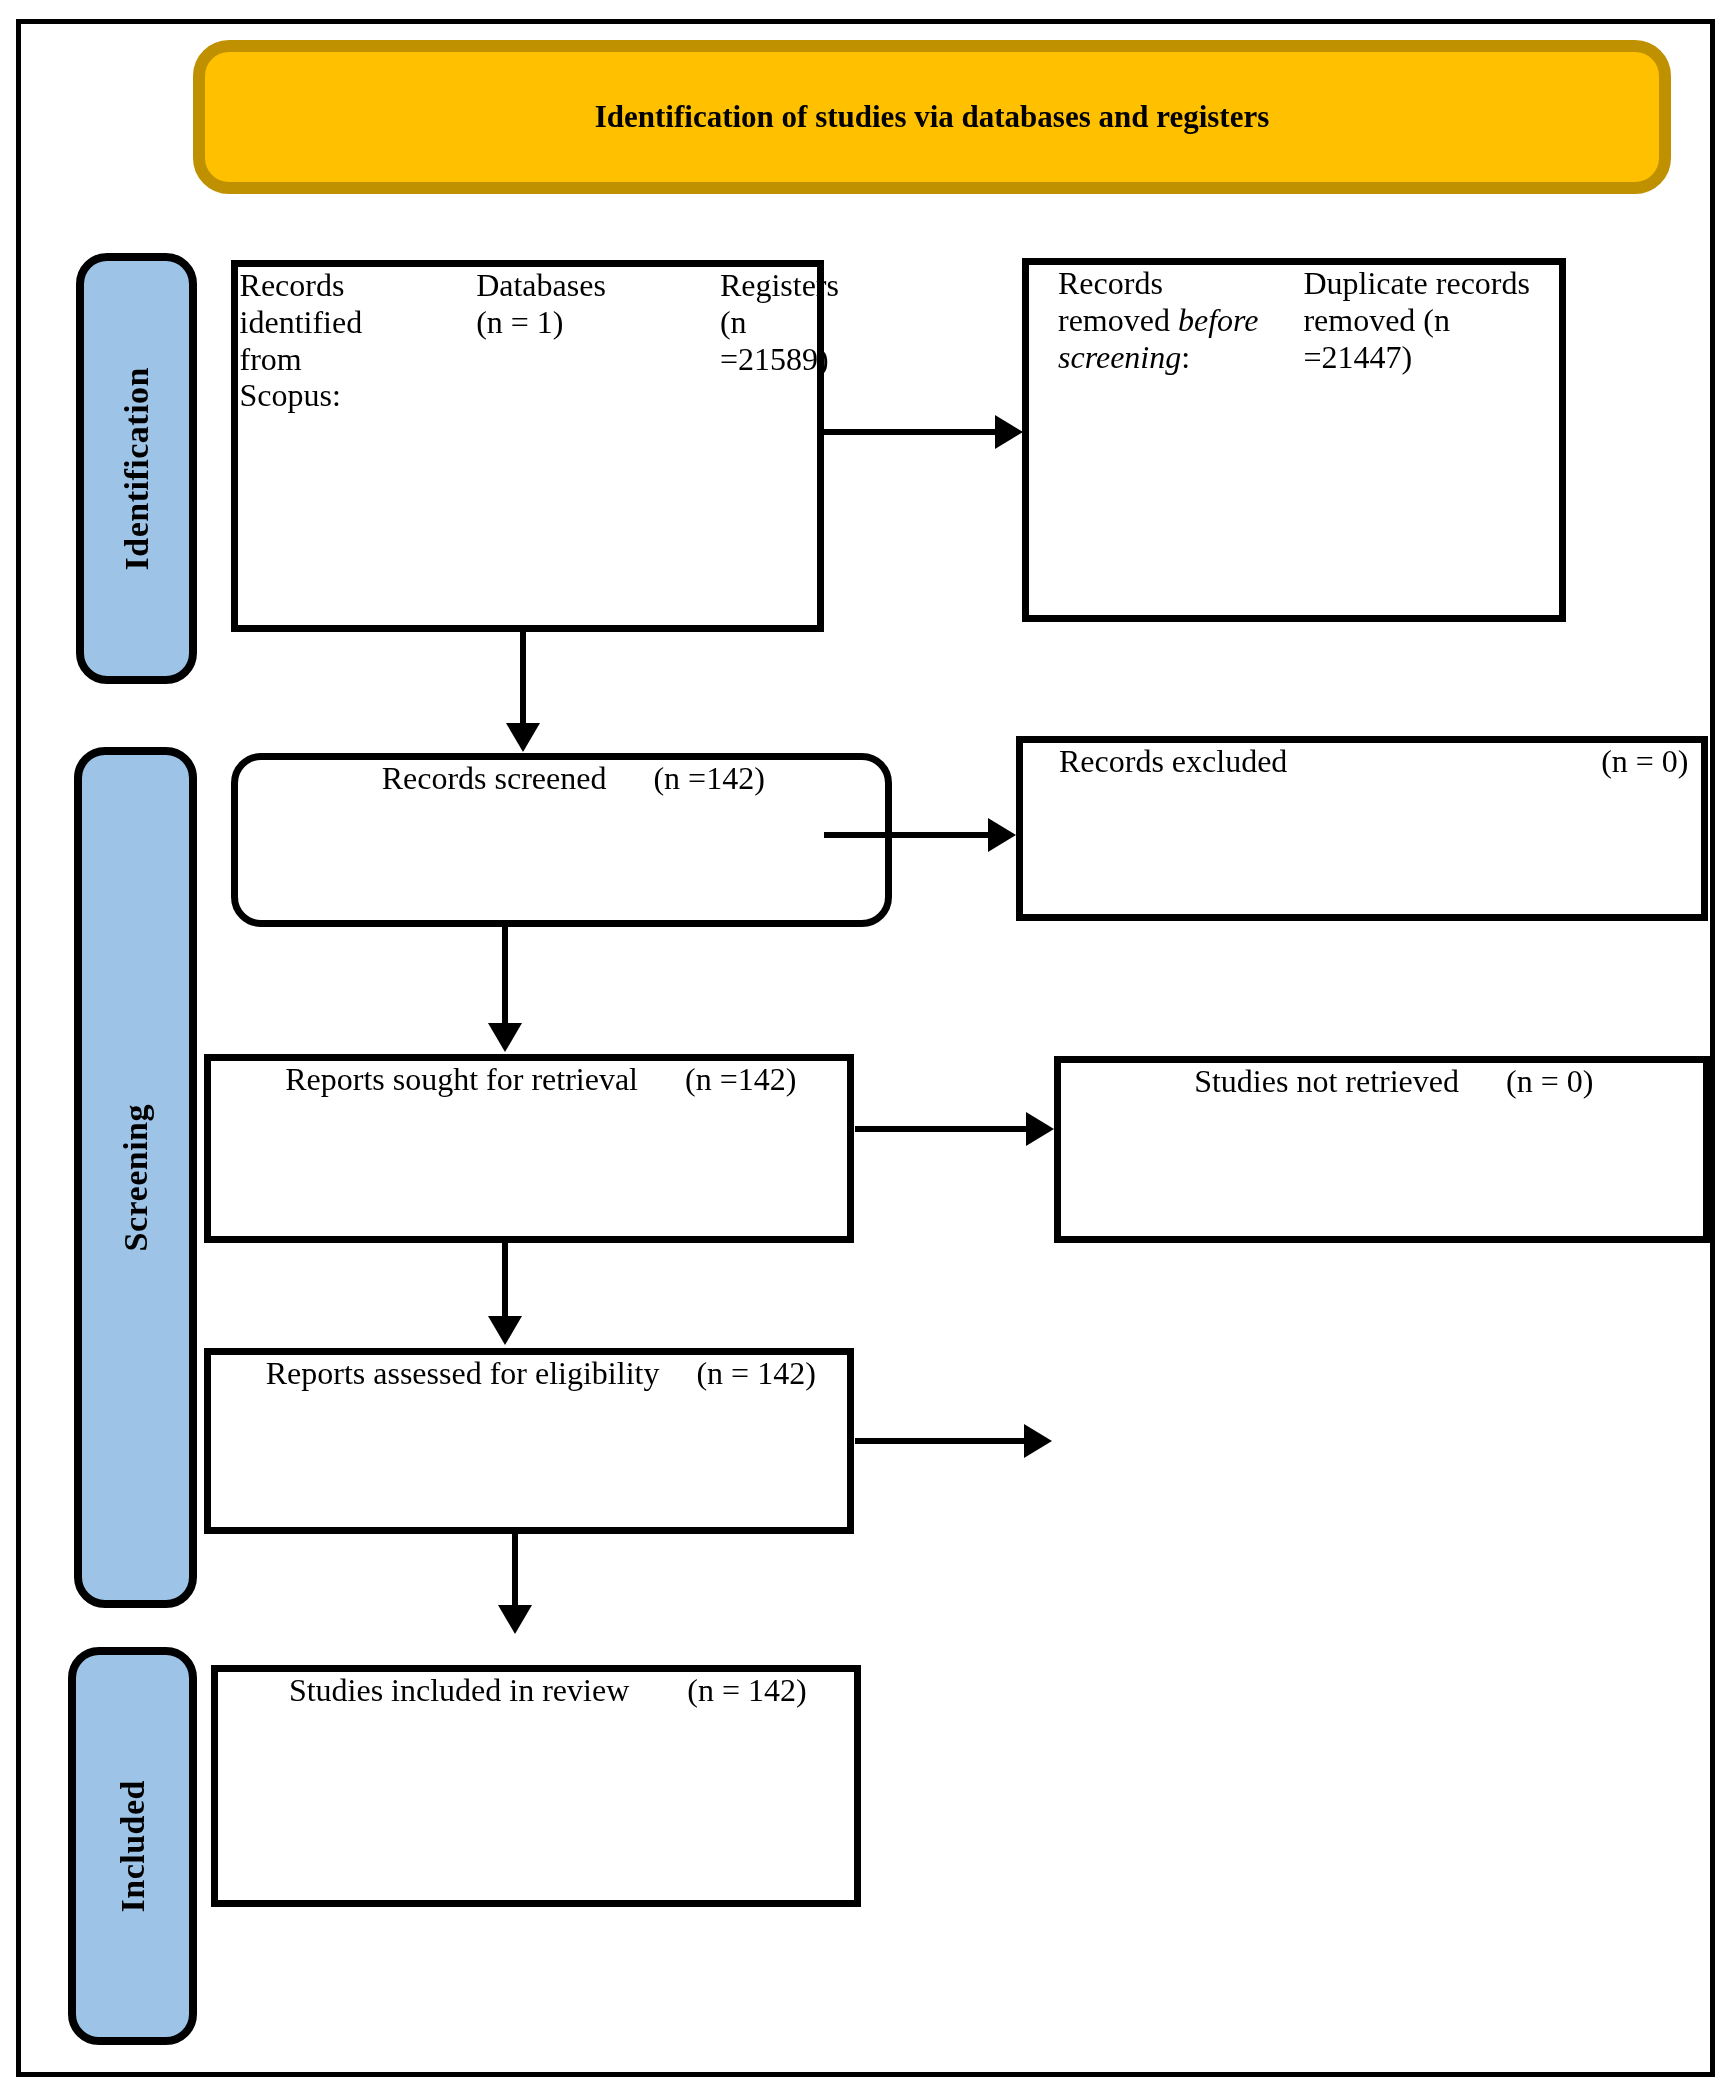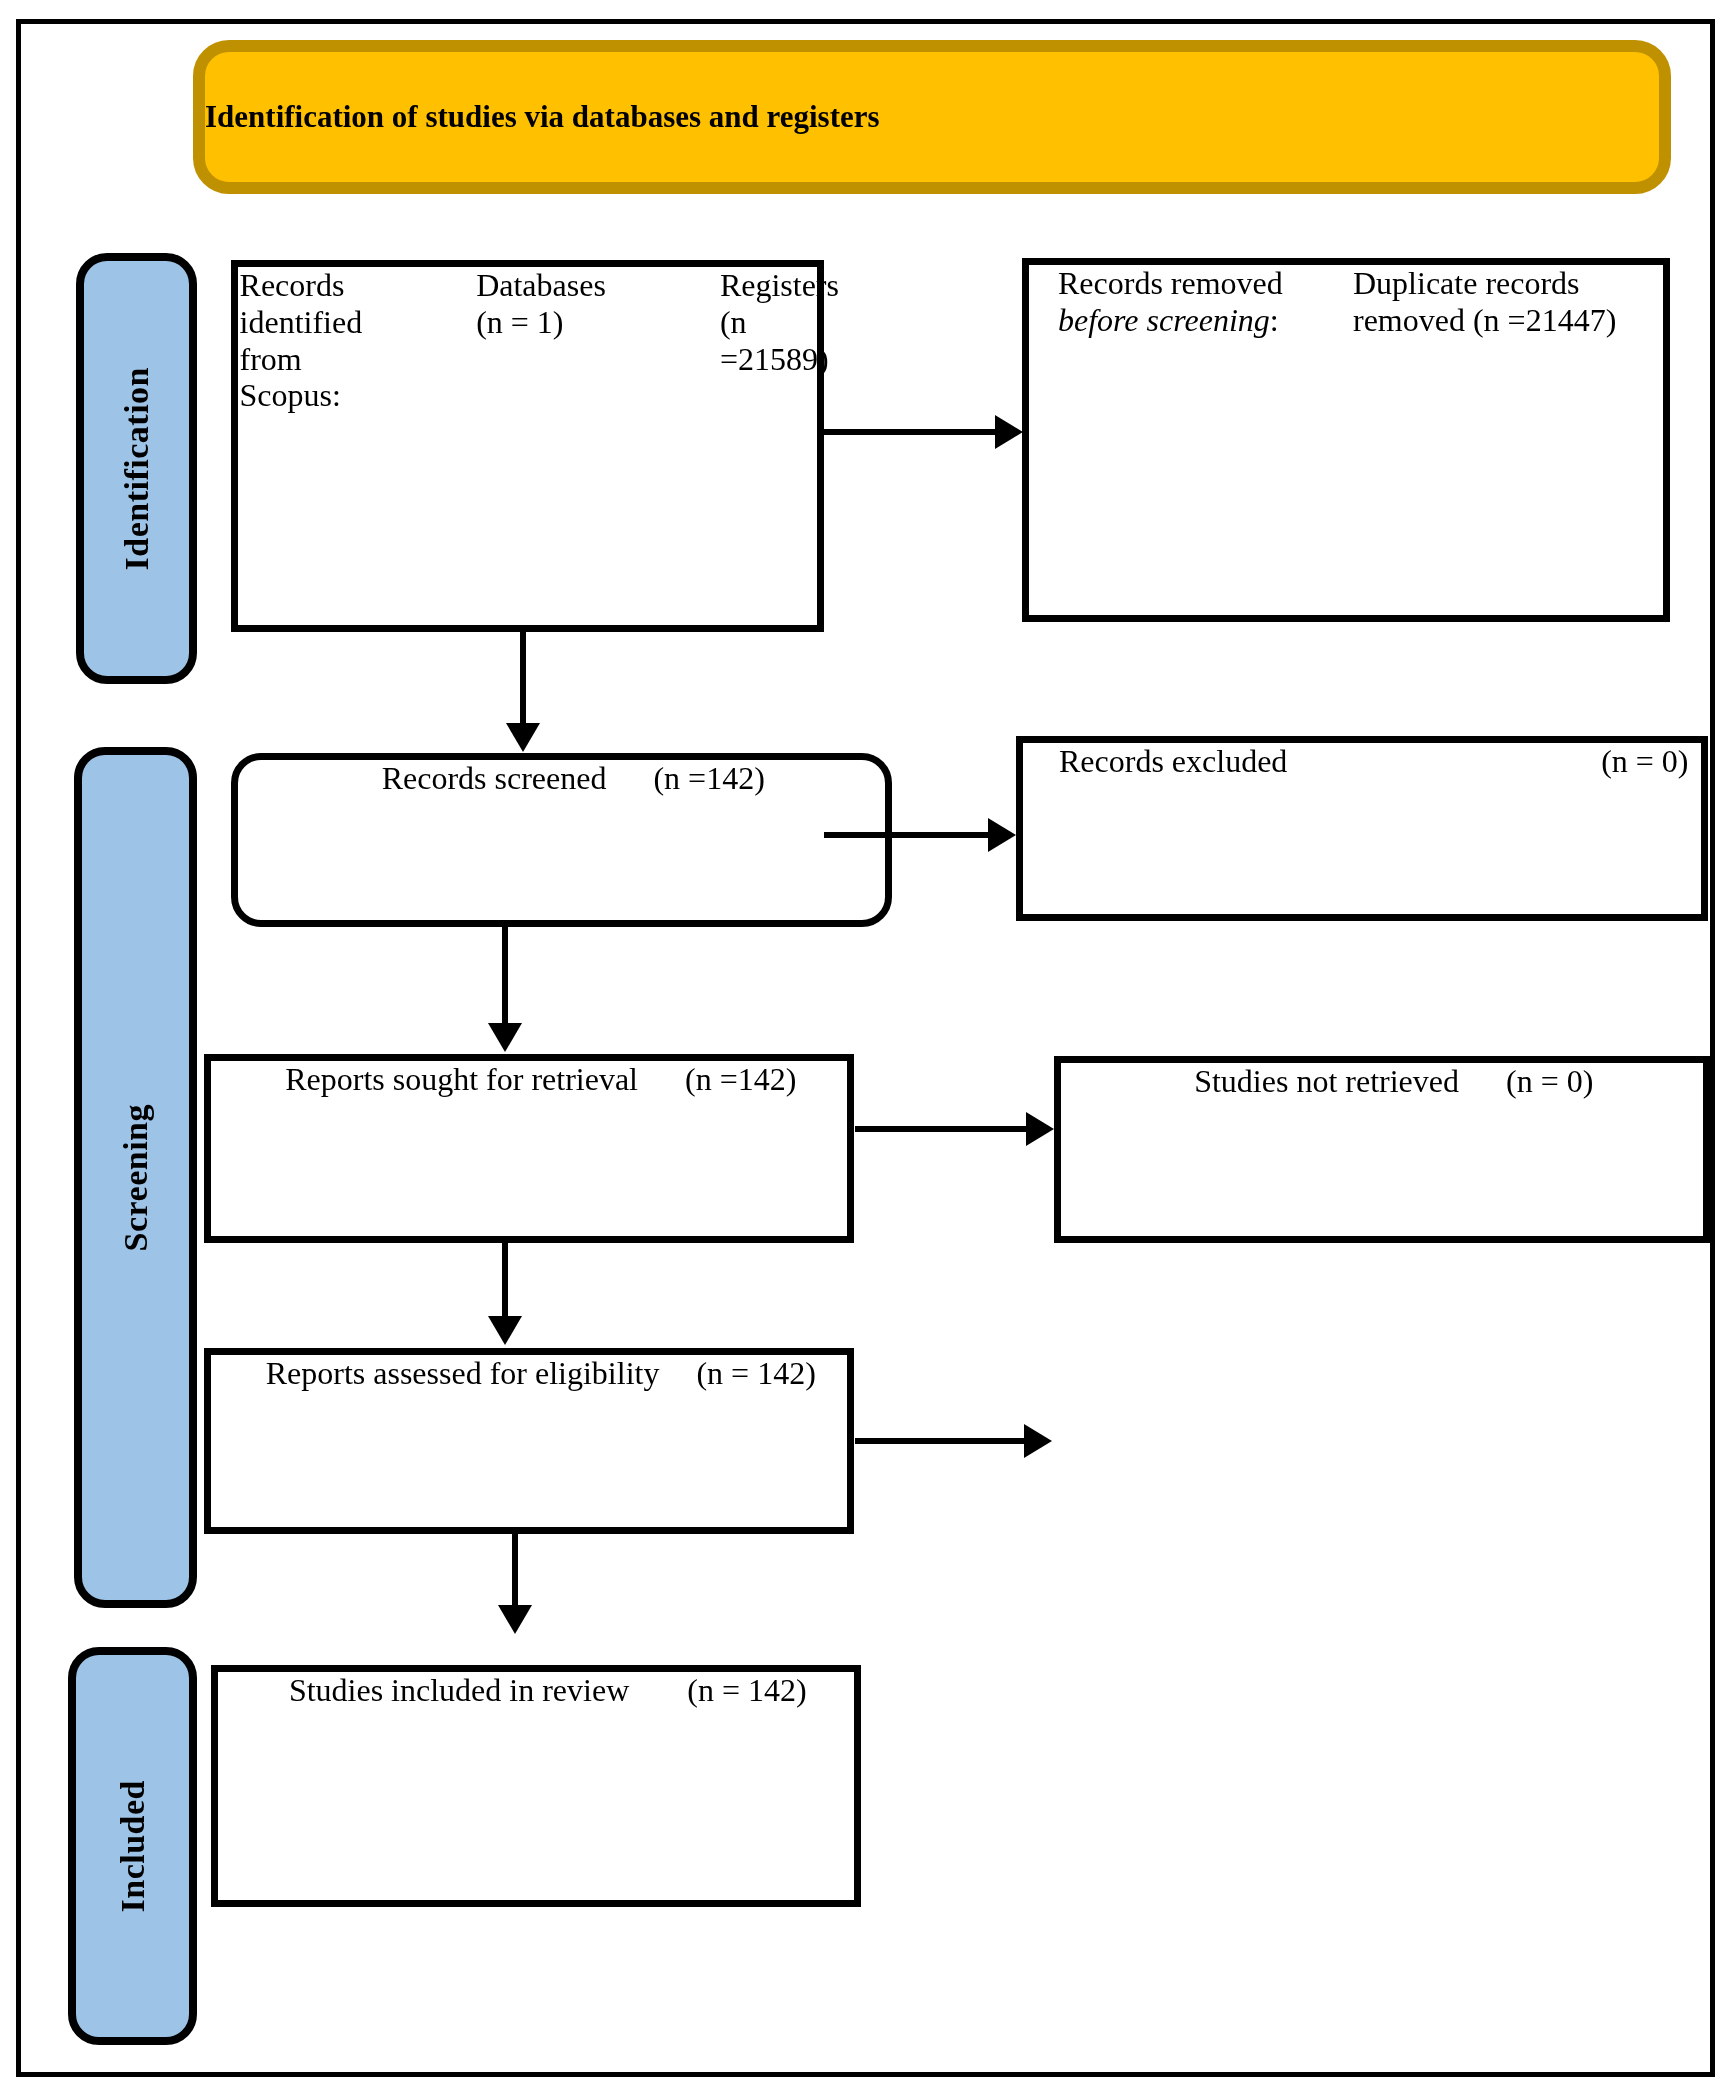--- a/index.html
+++ b/index.html
@@ -6,41 +6,41 @@
   body { font-family:"Liberation Serif", serif; color:#000; }
   .canvas { position:relative; width:1732px; height:2097px; background:#fff; overflow:hidden; }
 
   
   .frame { position:absolute; left:15.6px; top:19px; width:1699px; height:2058px;
            border:5.2px solid #000; box-sizing:border-box; }
 
   
   .title-box { position:absolute; left:193px; top:40px; width:1478px; height:154px;
                background:#FFC000; border:12.5px solid #BF9000; border-radius:36px;
-               box-sizing:border-box; display:flex; align-items:center; }
+               box-sizing:border-box; display:flex; align-items:center; justify-content:center; }
   .title-box .title-text { font-weight:bold; font-size:31px; text-align:center; }
 
   
   .stage { position:absolute; background:#9DC3E6; border:8.3px solid #000; border-radius:31px;
            box-sizing:border-box; display:flex; align-items:center; justify-content:center; }
   .stage .vtext { writing-mode:vertical-rl; transform:rotate(180deg);
                   font-weight:bold; font-size:34px; letter-spacing:0.5px; }
   #stage-identification { left:76px; top:253px;  width:121px; height:431px; }
   #stage-screening      { left:74px; top:747px; width:123px; height:861px; }
   #stage-included       { left:68px; top:1647px; width:129px; height:398px; }
 
   
   .pbox { position:absolute; background:#fff; border:7.3px solid #000; box-sizing:border-box;
           display:flex; flex-direction:row; justify-content:center; gap:49px;
           padding-left:36px; padding-right:12.5px; font-size:32px; }
   .pbox .line { line-height:1.15; }
   .pbox .indent { padding-left:65px; }
 
   #box-identified      { left:231px;  top:260px;  width:593px; height:372px; gap:49px; }
-  #box-removed         { left:1022px; top:258px;  width:648px; height:364px; gap:24px;padding-left:29px; }
+  #box-removed         { left:1022px; top:258px;  width:544px; height:364px; gap:24px;padding-left:29px; }
   #box-screened        { left:231px;  top:753px; width:661px; height:174px; gap:47px;border-radius:30px; }
   #box-excluded        { left:1016px; top:736px; width:692px; height:185px; gap:47px;justify-content:space-between; }
   #box-sought          { left:204px;  top:1054px; width:650px; height:189px; gap:47px; }
   #box-notretrieved    { left:1054px; top:1056px; width:656px; height:187px; gap:47px; }
   #box-assessed        { left:204px;  top:1348px; width:650px; height:186px; gap:37px; }
   #box-reportsexcluded { left:1052px; top:1348px; width:657px; height:382px; }
   #box-included        { left:211px;  top:1665px; width:650px; height:242px; gap:58px;text-align:center; }
 
   
   .harrow { position:absolute; height:6.2px; background:#000; }

